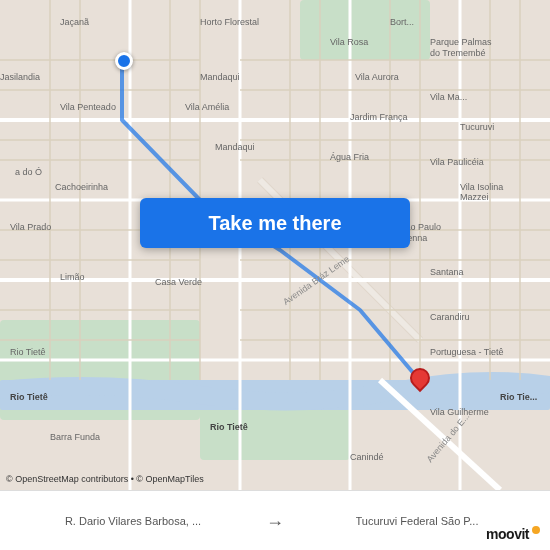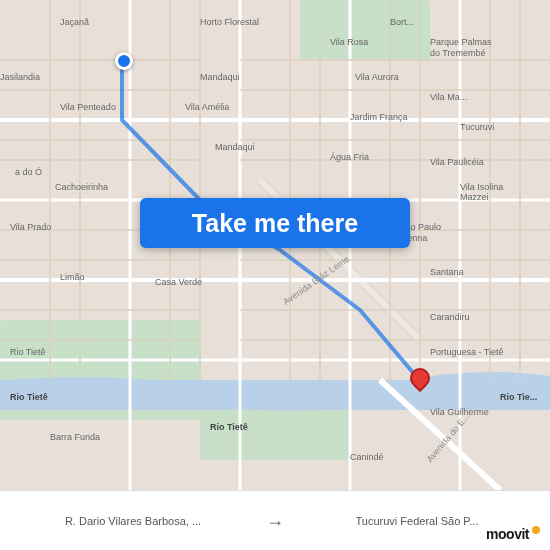--- a/index.html
+++ b/index.html
@@ -24,21 +24,21 @@
     #take-me-there-btn {
       position: absolute;
       top: 198px;
       left: 140px;
       width: 270px;
       height: 50px;
       background: #1a73e8;
       color: white;
       border: none;
       border-radius: 6px;
-      font-size: 25px;
+      font-size: 20px;
       font-weight: bold;
       cursor: pointer;
       display: flex;
       align-items: center;
       justify-content: center;
       box-shadow: 0 2px 8px rgba(0,0,0,0.3);
       z-index: 10;
     }
 
     
@@ -256,20 +256,23 @@
   </svg>
 
   <div id="origin-marker"></div>
 
   <div id="dest-marker">
     <div class="pin-body"></div>
   </div>
 
   <button id="take-me-there-btn">Take me there</button>
 
+  <div id="copyright">
+    <span>© OpenStreetMap contributors • © OpenMapTiles</span>
+  </div>
 </div>
 
 <div id="bottom-bar">
   <div class="route-point">
     <span class="route-label">R. Dario Vilares Barbosa, ...</span>
   </div>
 
   <div class="route-divider">
     <span>→</span>
   </div>

